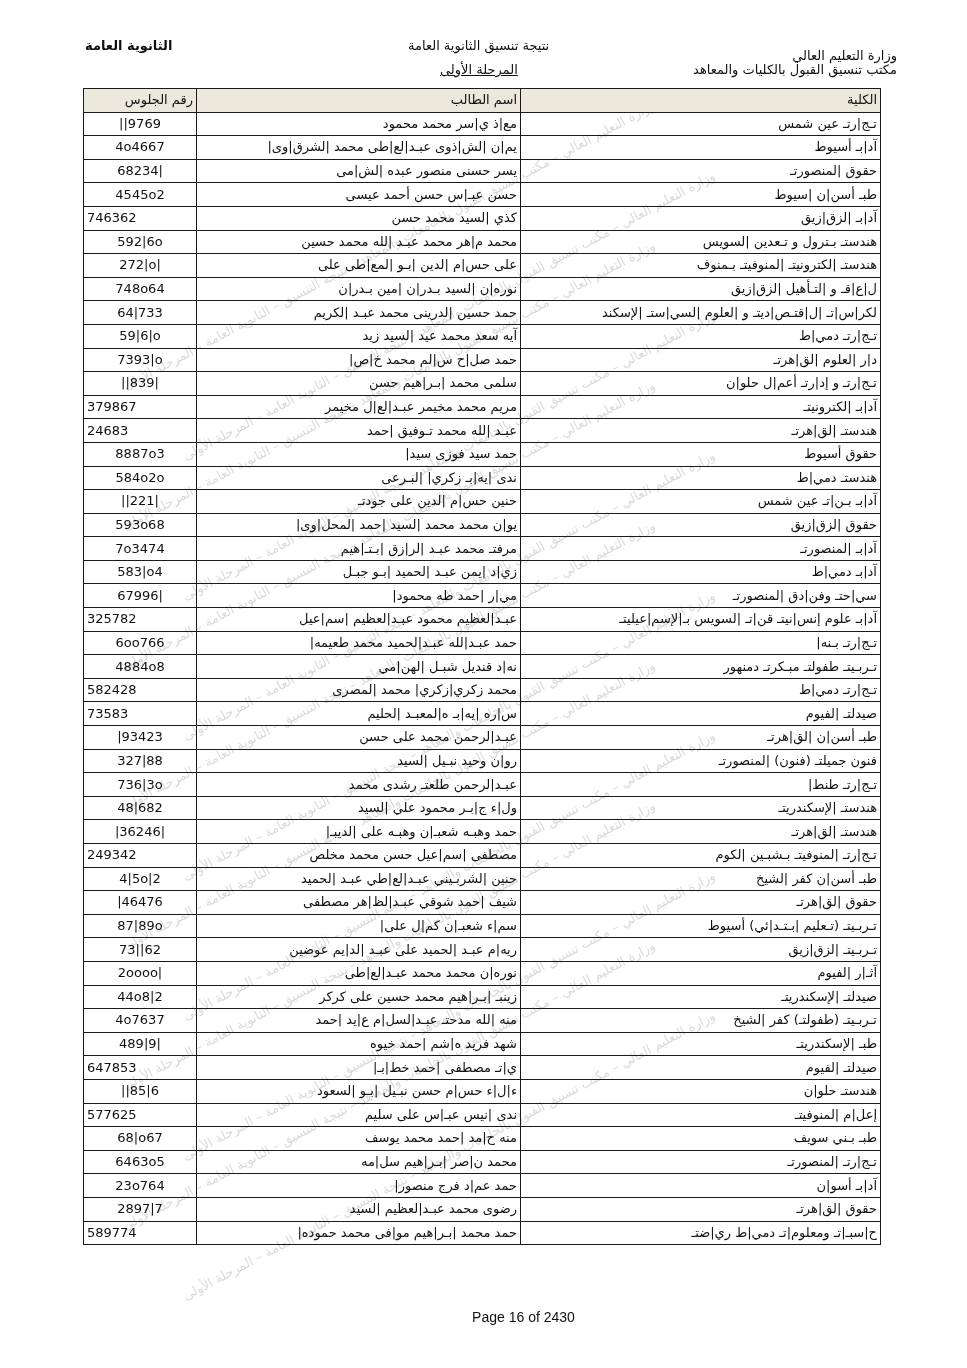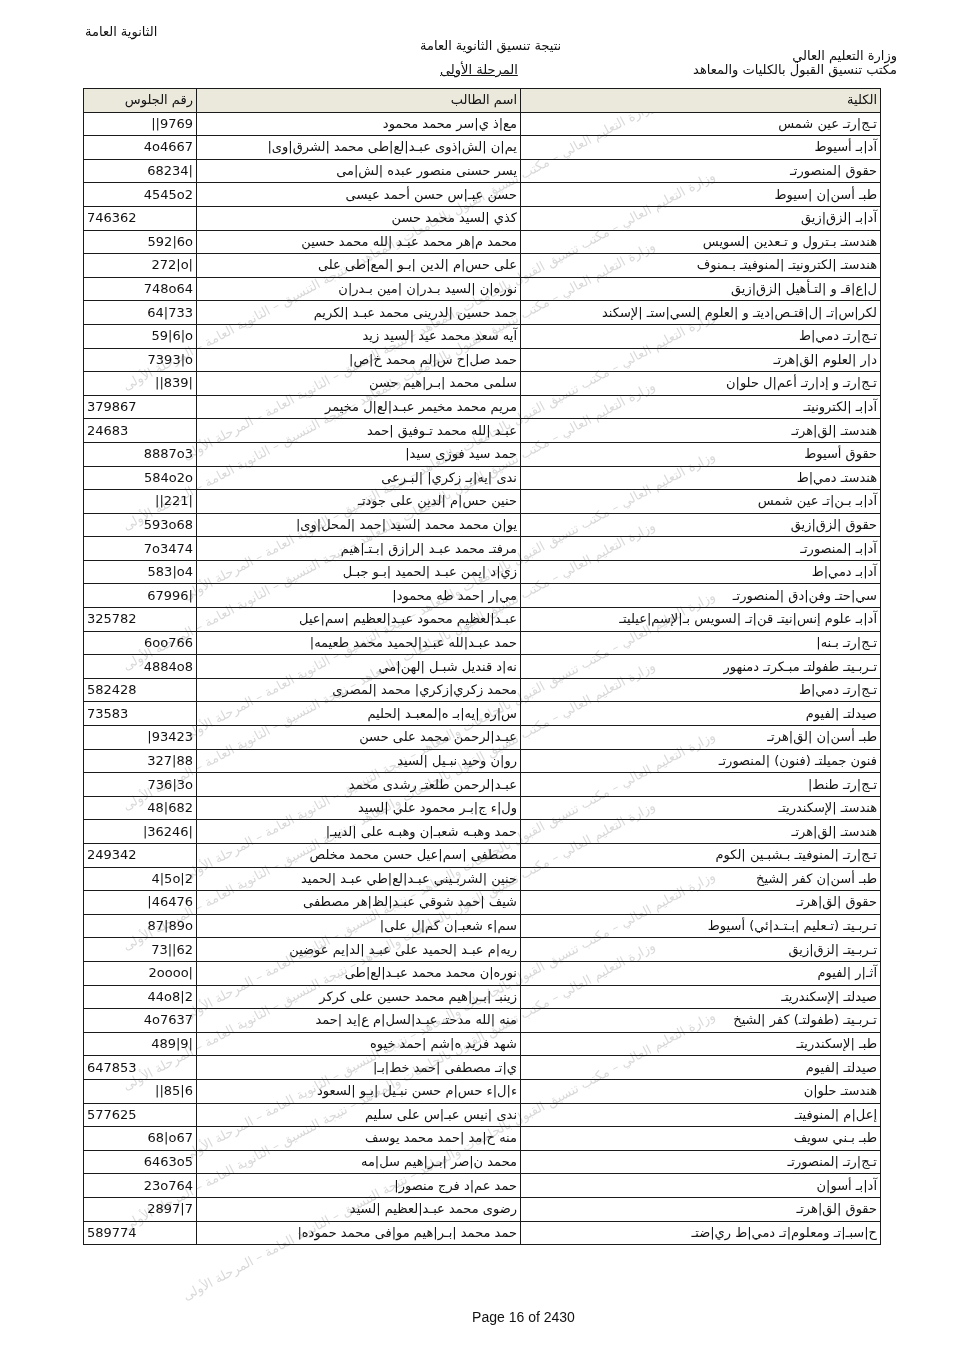--- a/index.html
+++ b/index.html
@@ -5,32 +5,32 @@
   html, body { margin:0; padding:0; background:#ffffff; }
   body { width:967px; height:1368px; position:relative; overflow:hidden; font-family:"DejaVu Sans", sans-serif; color:#111; }
   .hdr { position:absolute; font-size:13px; white-space:nowrap; direction:rtl; }
   .watermark { position:absolute; left:0; top:0; width:967px; height:1368px; pointer-events:none; overflow:hidden; }
   .wm-line { position:absolute; white-space:nowrap; font-size:13px; color:rgba(120,120,120,0.28); transform:rotate(-28deg); transform-origin:left top; direction:rtl; }
   table.results { position:absolute; left:83px; top:88px; width:797px; border-collapse:collapse; table-layout:fixed; direction:ltr;border-radius:32px; }
   table.results td, table.results th { border:1.2px solid #1a1a1a; height:22.6px; padding:0 3px; font-size:13px; font-weight:normal; white-space:nowrap; overflow:hidden; line-height:22px; }
   table.results th { background:#ebe8dc; direction:rtl; text-align:right; }
   td.seat { font-family:"DejaVu Sans", sans-serif; font-size:13.5px; }
   td.seat.right { text-align:left; }
-  td.seat.left { text-align:right; }
+  td.seat.left { text-align:center; }
   td.name, td.college { direction:rtl; text-align:right; }
   .footer { position:absolute; top:1309px; left:0; width:967px; text-align:center; font-family:"Liberation Sans", sans-serif; font-size:14px;margin-left:40px; }
 </style>
 </head>
 <body>
 
 <div class="hdr" style="right:70px; top:48px;">وزارة التعليم العالي</div>
 <div class="hdr" style="right:70px; top:62px;">مكتب تنسيق القبول بالكليات والمعاهد</div>
-<div class="hdr" style="left:420px; top:38px;">نتيجة تنسيق الثانوية العامة</div>
+<div class="hdr" style="left:408px; top:38px;">نتيجة تنسيق الثانوية العامة</div>
 <div class="hdr" style="left:440px; top:62px;text-decoration:underline;">المرحلة الأولى</div>
-<div class="hdr" style="left:85px; top:24px;">الثانوية العامة</div>
+<div class="hdr" style="left:85px; top:38px;font-weight:bold;">الثانوية العامة</div>
 
 <div class="watermark" id="wm">
     <div class="wm-line" style="left: 120px; top: 380px;">وزارة التعليم العالي – مكتب تنسيق القبول بالجامعات والمعاهد – نتيجة التنسيق – الثانوية العامة – المرحلة الأولى</div>
     <div class="wm-line" style="left: 180px; top: 450px;">وزارة التعليم العالي – مكتب تنسيق القبول بالجامعات والمعاهد – نتيجة التنسيق – الثانوية العامة – المرحلة الأولى</div>
     <div class="wm-line" style="left: 120px; top: 520px;">وزارة التعليم العالي – مكتب تنسيق القبول بالجامعات والمعاهد – نتيجة التنسيق – الثانوية العامة – المرحلة الأولى</div>
     <div class="wm-line" style="left: 180px; top: 590px;">وزارة التعليم العالي – مكتب تنسيق القبول بالجامعات والمعاهد – نتيجة التنسيق – الثانوية العامة – المرحلة الأولى</div>
     <div class="wm-line" style="left: 120px; top: 660px;">وزارة التعليم العالي – مكتب تنسيق القبول بالجامعات والمعاهد – نتيجة التنسيق – الثانوية العامة – المرحلة الأولى</div>
     <div class="wm-line" style="left: 180px; top: 730px;">وزارة التعليم العالي – مكتب تنسيق القبول بالجامعات والمعاهد – نتيجة التنسيق – الثانوية العامة – المرحلة الأولى</div>
     <div class="wm-line" style="left: 120px; top: 800px;">وزارة التعليم العالي – مكتب تنسيق القبول بالجامعات والمعاهد – نتيجة التنسيق – الثانوية العامة – المرحلة الأولى</div>
     <div class="wm-line" style="left: 180px; top: 870px;">وزارة التعليم العالي – مكتب تنسيق القبول بالجامعات والمعاهد – نتيجة التنسيق – الثانوية العامة – المرحلة الأولى</div>

